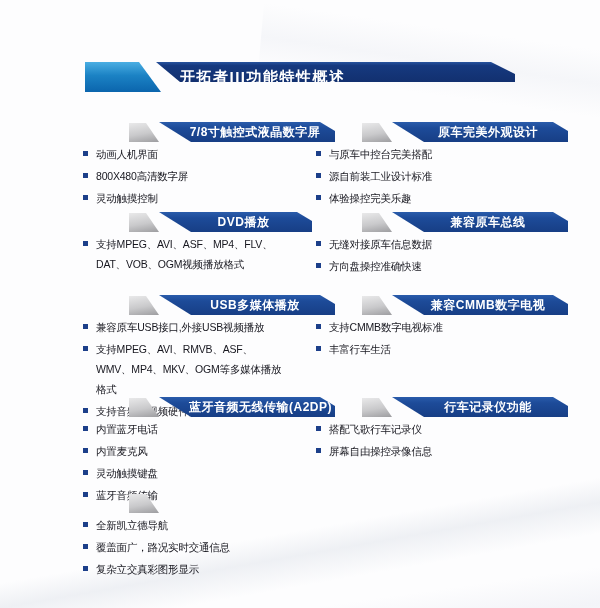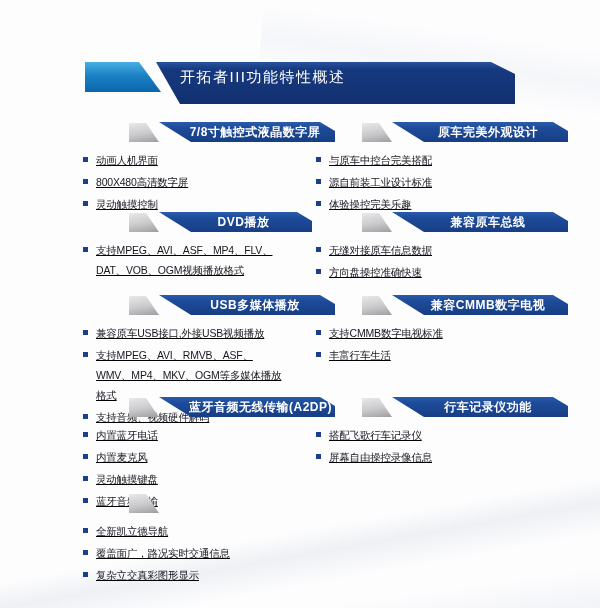--- a/index.html
+++ b/index.html
@@ -31,24 +31,24 @@
   }
 
   
   .title-banner{ position:absolute; left:85px; top:62px; width:430px; height:30px; }
   .title-accent{
     position:absolute; left:0; top:0; width:76px; height:30px;
     background:linear-gradient(180deg,#4aaee3 0%,#1b82c4 45%,#0b65ad 100%);
     clip-path:polygon(0 0, calc(100% - 22px) 0, 100% 100%, 0 100%);
   }
   .title-navy{
-    position:absolute; left:71px; right:0; top:0; height:42px;
+    position:absolute; left:71px; right:0; top:0; height:20px;
     background:linear-gradient(180deg,#27539e 0%,#16397f 18%,#12306f 100%);
     clip-path:polygon(0 0, calc(100% - 24px) 0, 100% 12px, 100% 100%, 24px 100%);
-    color:#ffffff; font-size:15px; font-weight:normal; letter-spacing:1.5px;
+    color:#ffffff; font-size:15px; font-weight:bold; letter-spacing:1.5px;
     line-height:30px; padding-left:24px;
   }
 
   
   .col{ position:absolute; top:0; height:608px; }
   .col.left{ left:82px;  width:206px; }
   .col.right{ left:315px; width:206px; }
 
   .section{ position:absolute; left:0; width:100%; }
 
@@ -62,21 +62,21 @@
   .banner .blue{
     position:absolute; left:30px; right:0; top:0; height:20px;
     background:linear-gradient(180deg,#2a5cab 0%,#1d4b99 30%,#173e85 100%);
     clip-path:polygon(0 0, calc(100% - 15px) 0, 100% 9px, 100% 100%, 32px 100%);
     color:#ffffff; font-size:12px; font-weight:bold; letter-spacing:0.5px;
     line-height:20px; text-align:center; padding:0 14px 0 30px;
     white-space:nowrap;
   }
 
   
-  ul.feature-list{ list-style:none; margin-top:8px;text-decoration:underline; }
+  ul.feature-list{ list-style:none; margin-top:2px; }
   ul.feature-list li{
     position:relative; padding-left:14px; margin-bottom:2px;
     font-size:10.5px; line-height:20px; color:#17171f; letter-spacing:-0.2px;
   }
   ul.feature-list li .sq{
     position:absolute; left:1px; top:7px; width:5px; height:5px;
     background:#1c3f8a; display:block;
   }
 
   

